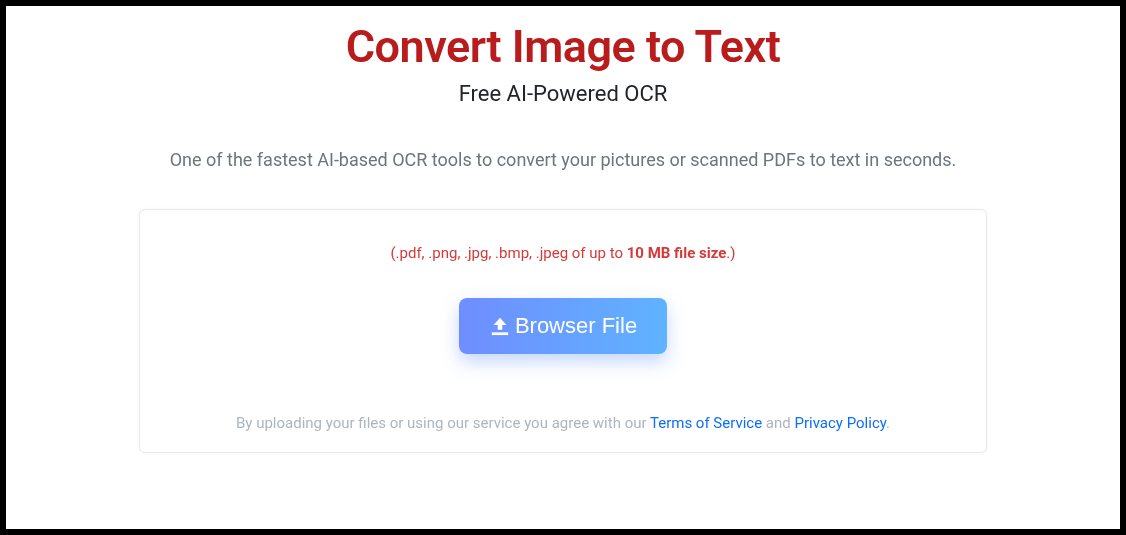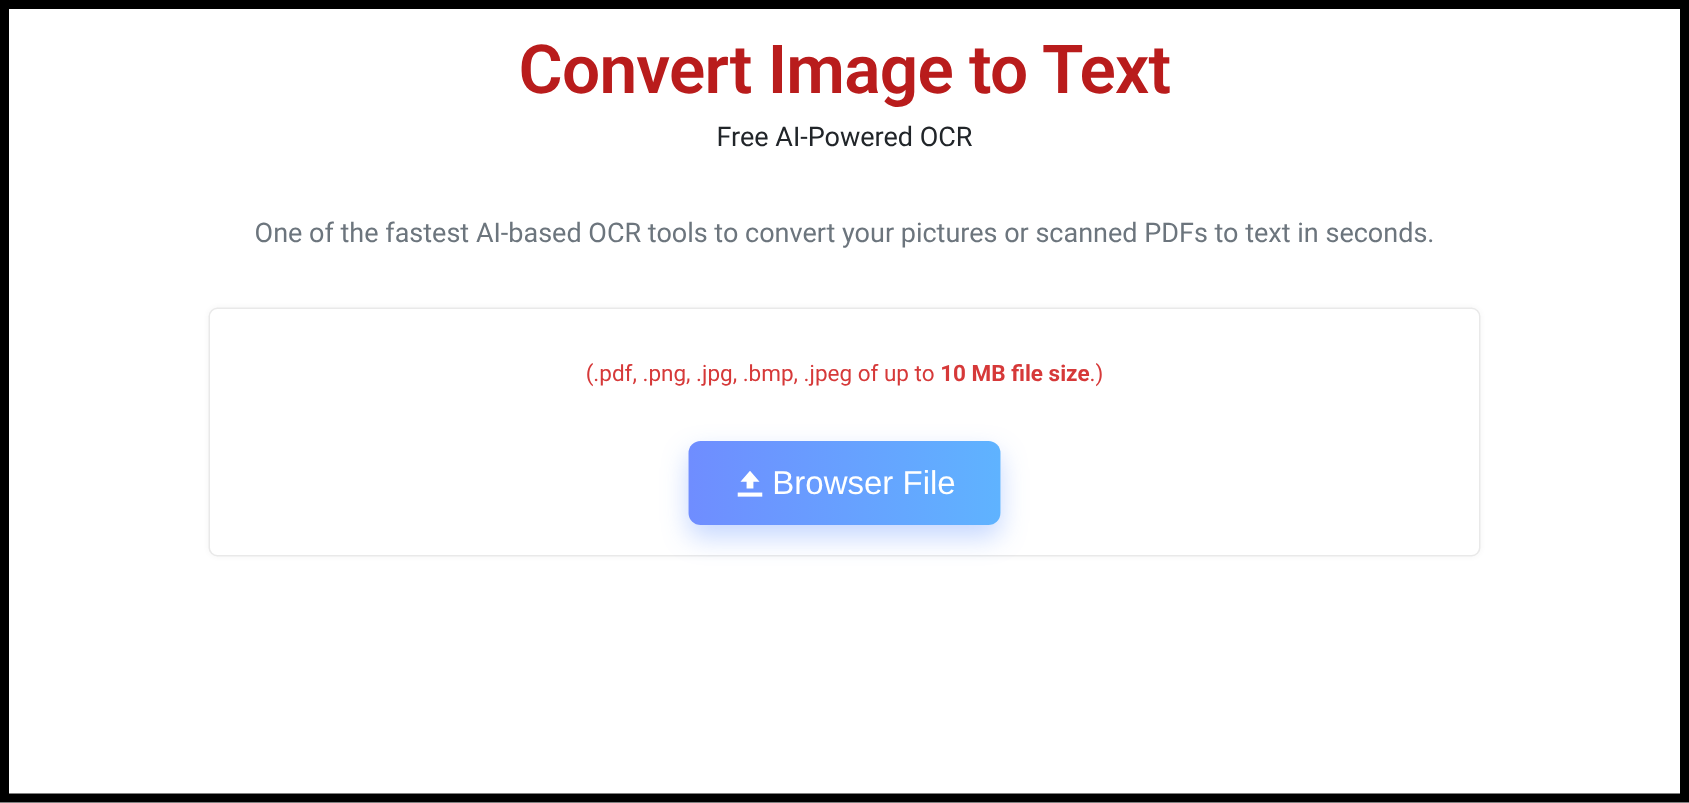--- a/index.html
+++ b/index.html
@@ -20,21 +20,21 @@
     }
     .title {
       font-size: 45px;
       font-weight: 600;
       color: #b91c1c;
       text-align: center;
       margin-top: 4px;
       letter-spacing: -0.5px;
     }
     .subtitle {
-      font-size: 18px;
+      font-size: 22px;
       font-weight: 400;
       color: #212529;
       text-align: center;
       margin-top: 8px;
     }
     .desc {
       font-size: 18px;
       font-weight: 400;
       color: #6c757d;
       text-align: center;
@@ -109,13 +109,16 @@
   <button class="browse-btn">
     <span class="icon">
       <svg width="22" height="20" viewBox="0 0 24 22" fill="none">
         <path d="M12 2 L5 10 L9.5 10 L9.5 15 L14.5 15 L14.5 10 L19 10 Z" fill="#ffffff"></path>
         <rect x="3" y="18" width="18" height="3" fill="#ffffff"></rect>
       </svg>
     </span>
     <span>Browser File</span>
   </button>
 
+  <div class="agree">
+    <span>By uploading your files or using our service you agree with our </span><span class="link">Terms of Service</span><span> and </span><span class="link">Privacy Policy</span><span>.</span>
+  </div>
 </div>
 
 </body></html>

